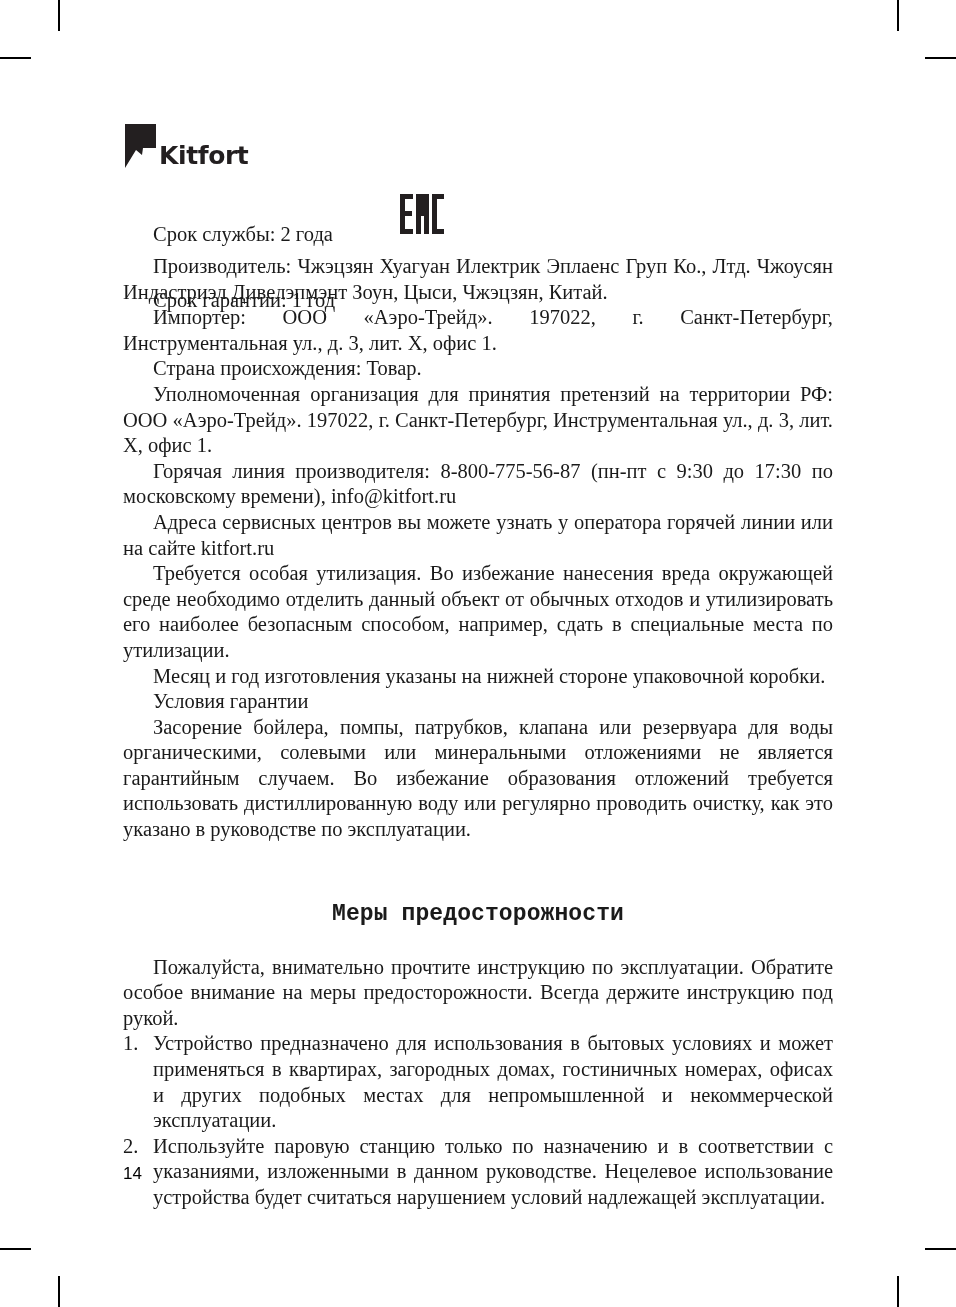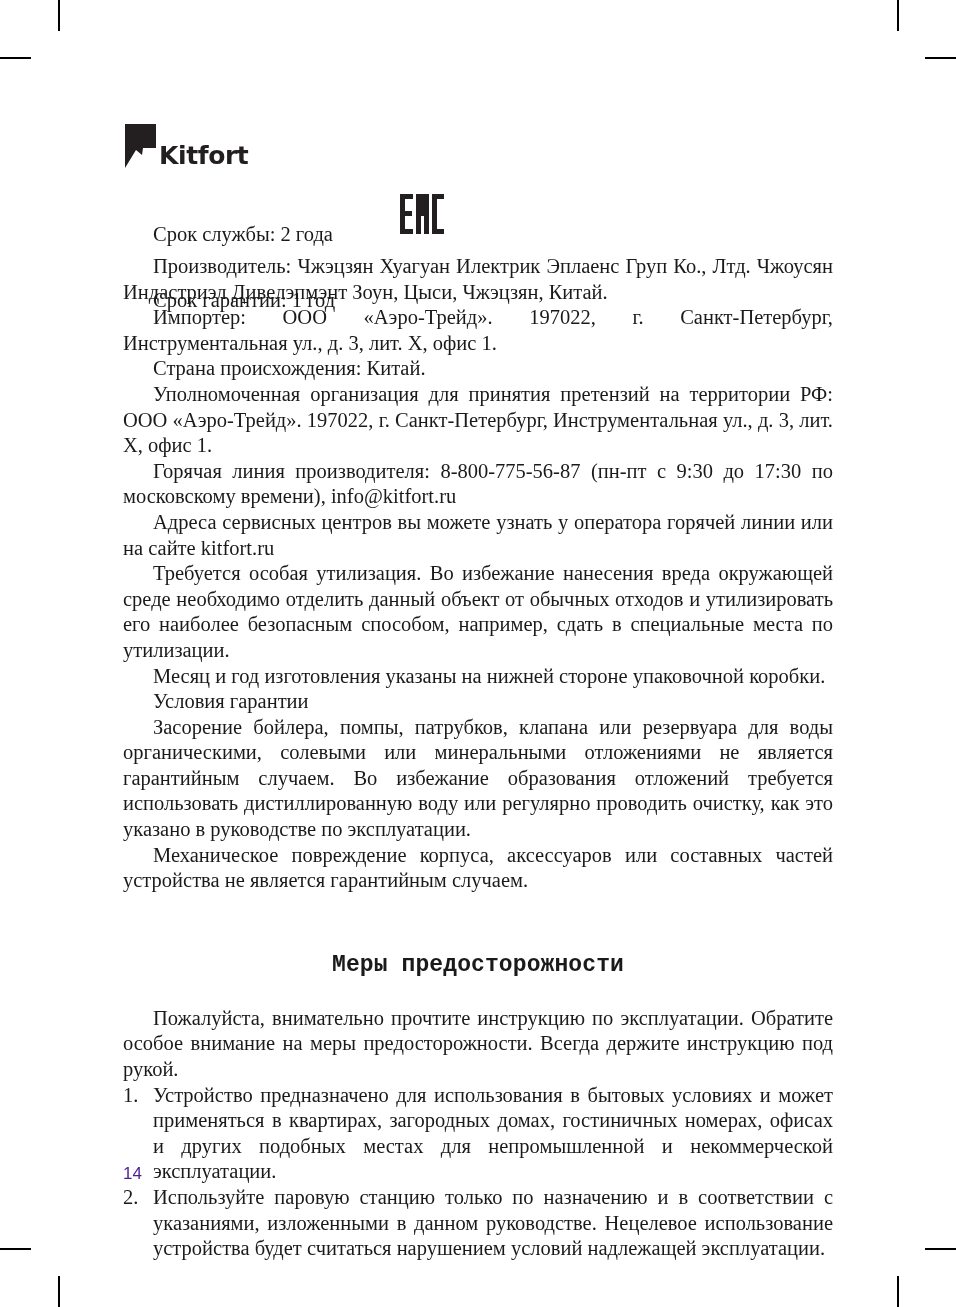--- a/index.html
+++ b/index.html
@@ -144,21 +144,21 @@
     width: 24px;
     text-align: left;
   }
 
   
   .page-number {
     position: absolute;
     left: 0px;
     top: 1150px;
     font-size: 17px;
-    color: #4c1d95;
+    color: #000000;
     font-family: "Liberation Sans", "DejaVu Sans", sans-serif;
   }
 </style>
 </head>
 <body>
 
 <div class="crop crop-v crop-tl-v"></div>
 <div class="crop crop-h crop-tl-h"></div>
 <div class="crop crop-v crop-tr-v"></div>
 <div class="crop crop-h crop-tr-h"></div>
@@ -190,30 +190,29 @@
 
         <path d="M32 0 H44 V5 H37 V35 H44 V40 H32 Z" fill="#231f20"></path>
       </svg>
     </span>
   </div>
 
   <div class="body-text">
 
     <p class="para">Производитель: Чжэцзян Хуагуан Илектрик Эплаенс Груп Ко., Лтд. Чжоусян Индастриэл Дивелэпмэнт Зоун, Цыси, Чжэцзян, Китай.</p>
     <p class="para">Импортер: ООО «Аэро-Трейд». 197022, г. Санкт-Петербург, Инструментальная ул., д. 3, лит. Х, офис 1.</p>
-    <p class="para">Страна происхождения: Китай.</p>
+    <p class="para">Страна происхождения: Товар.</p>
     <p class="para">Уполномоченная организация для принятия претензий на территории РФ: ООО «Аэро-Трейд». 197022, г. Санкт-Петербург, Инструментальная ул., д. 3, лит. Х, офис 1.</p>
     <p class="para">Горячая линия производителя: 8-800-775-56-87 (пн-пт с 9:30 до 17:30 по московскому времени), info@kitfort.ru</p>
     <p class="para">Адреса сервисных центров вы можете узнать у оператора горячей линии или на сайте kitfort.ru</p>
     <p class="para">Требуется особая утилизация. Во избежание нанесения вреда окружающей среде необходимо отделить данный объект от обычных отходов и утилизировать его наиболее безопасным способом, например, сдать в специальные места по утилизации.</p>
     <p class="para">Месяц и год изготовления указаны на нижней стороне упаковочной коробки.</p>
 
     <p class="subhead">Условия гарантии</p>
     <p class="para">Засорение бойлера, помпы, патрубков, клапана или резервуара для воды органическими, солевыми или минеральными отложениями не является гарантийным случаем. Во избежание образования отложений требуется использовать дистиллированную воду или регулярно проводить очистку, как это указано в руководстве по эксплуатации.</p>
-    <p class="para">Механическое повреждение корпуса, аксессуаров или составных частей устройства не является гарантийным случаем.</p>
 
     <h2 class="section-heading">Меры предосторожности</h2>
 
     <p class="para">Пожалуйста, внимательно прочтите инструкцию по эксплуатации. Обратите особое внимание на меры предосторожности. Всегда держите инструкцию под рукой.</p>
 
     <ol class="numlist">
       <li>
         <span class="num">1.</span><span>Устройство предназначено для использования в бытовых условиях и может применяться в квартирах, загородных домах, гостиничных номерах, офисах и других подобных местах для непромышленной и некоммерческой эксплуатации.</span>
       </li>
       <li>

